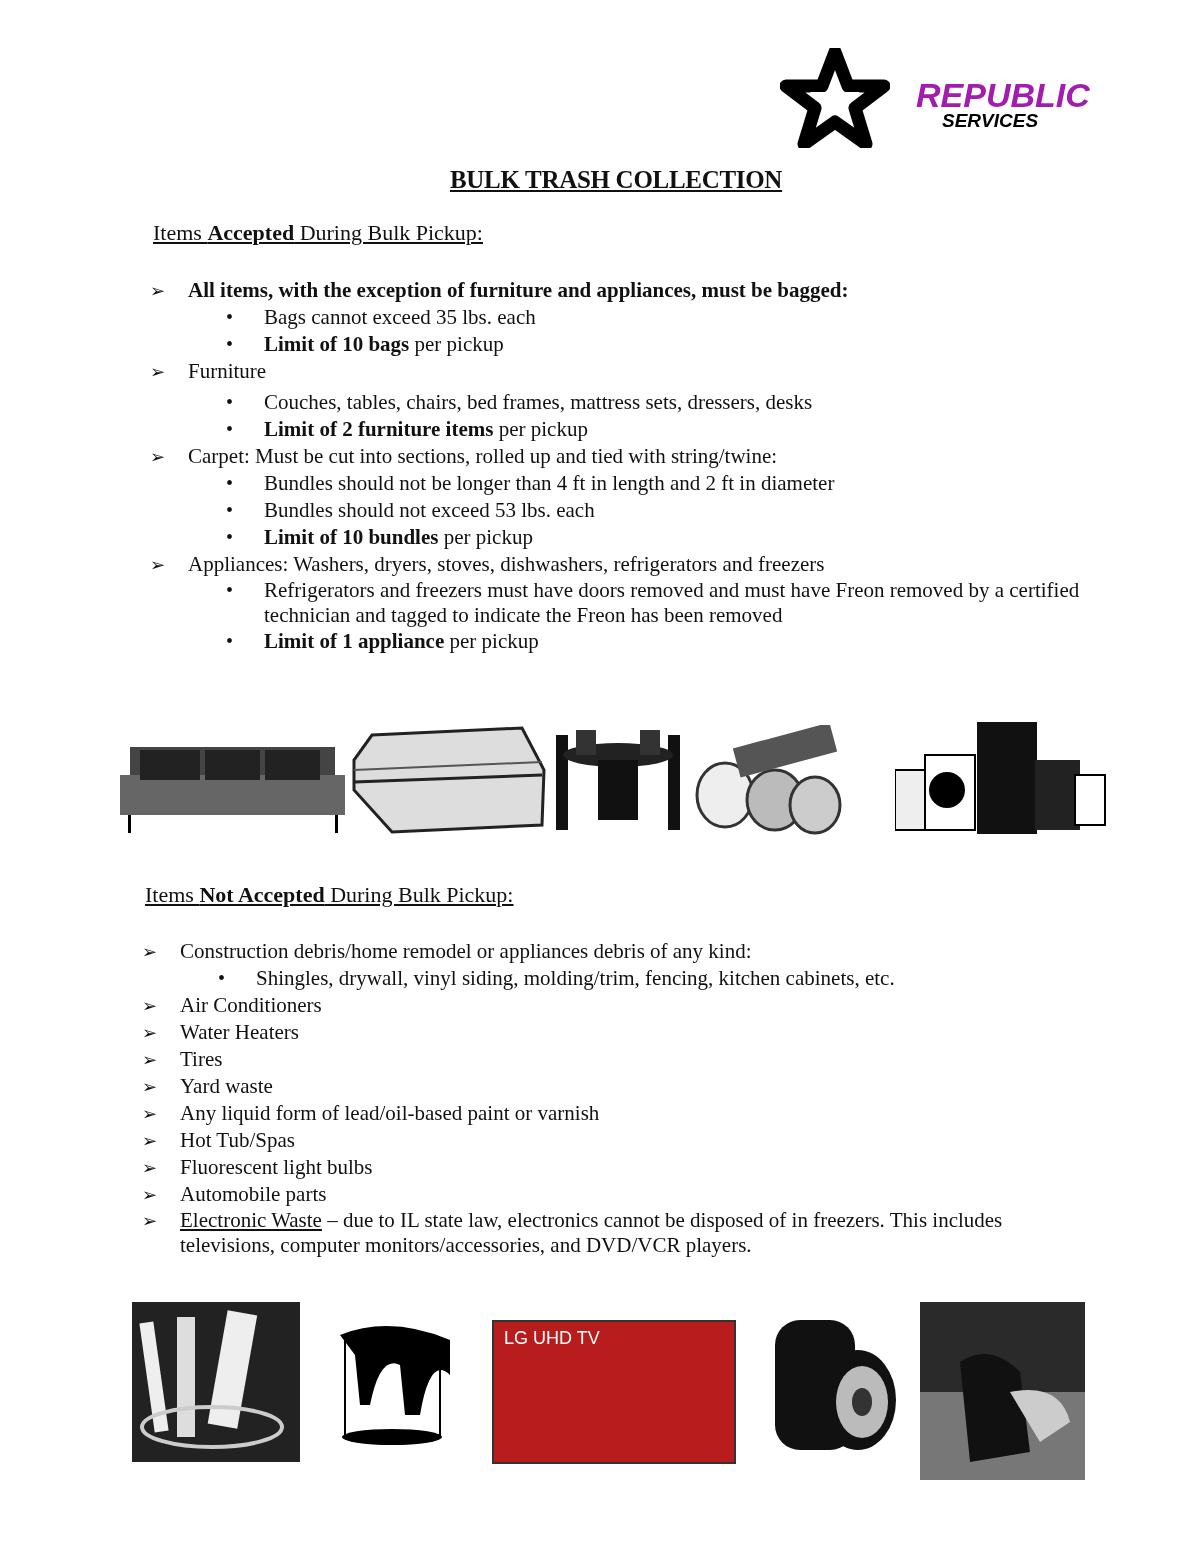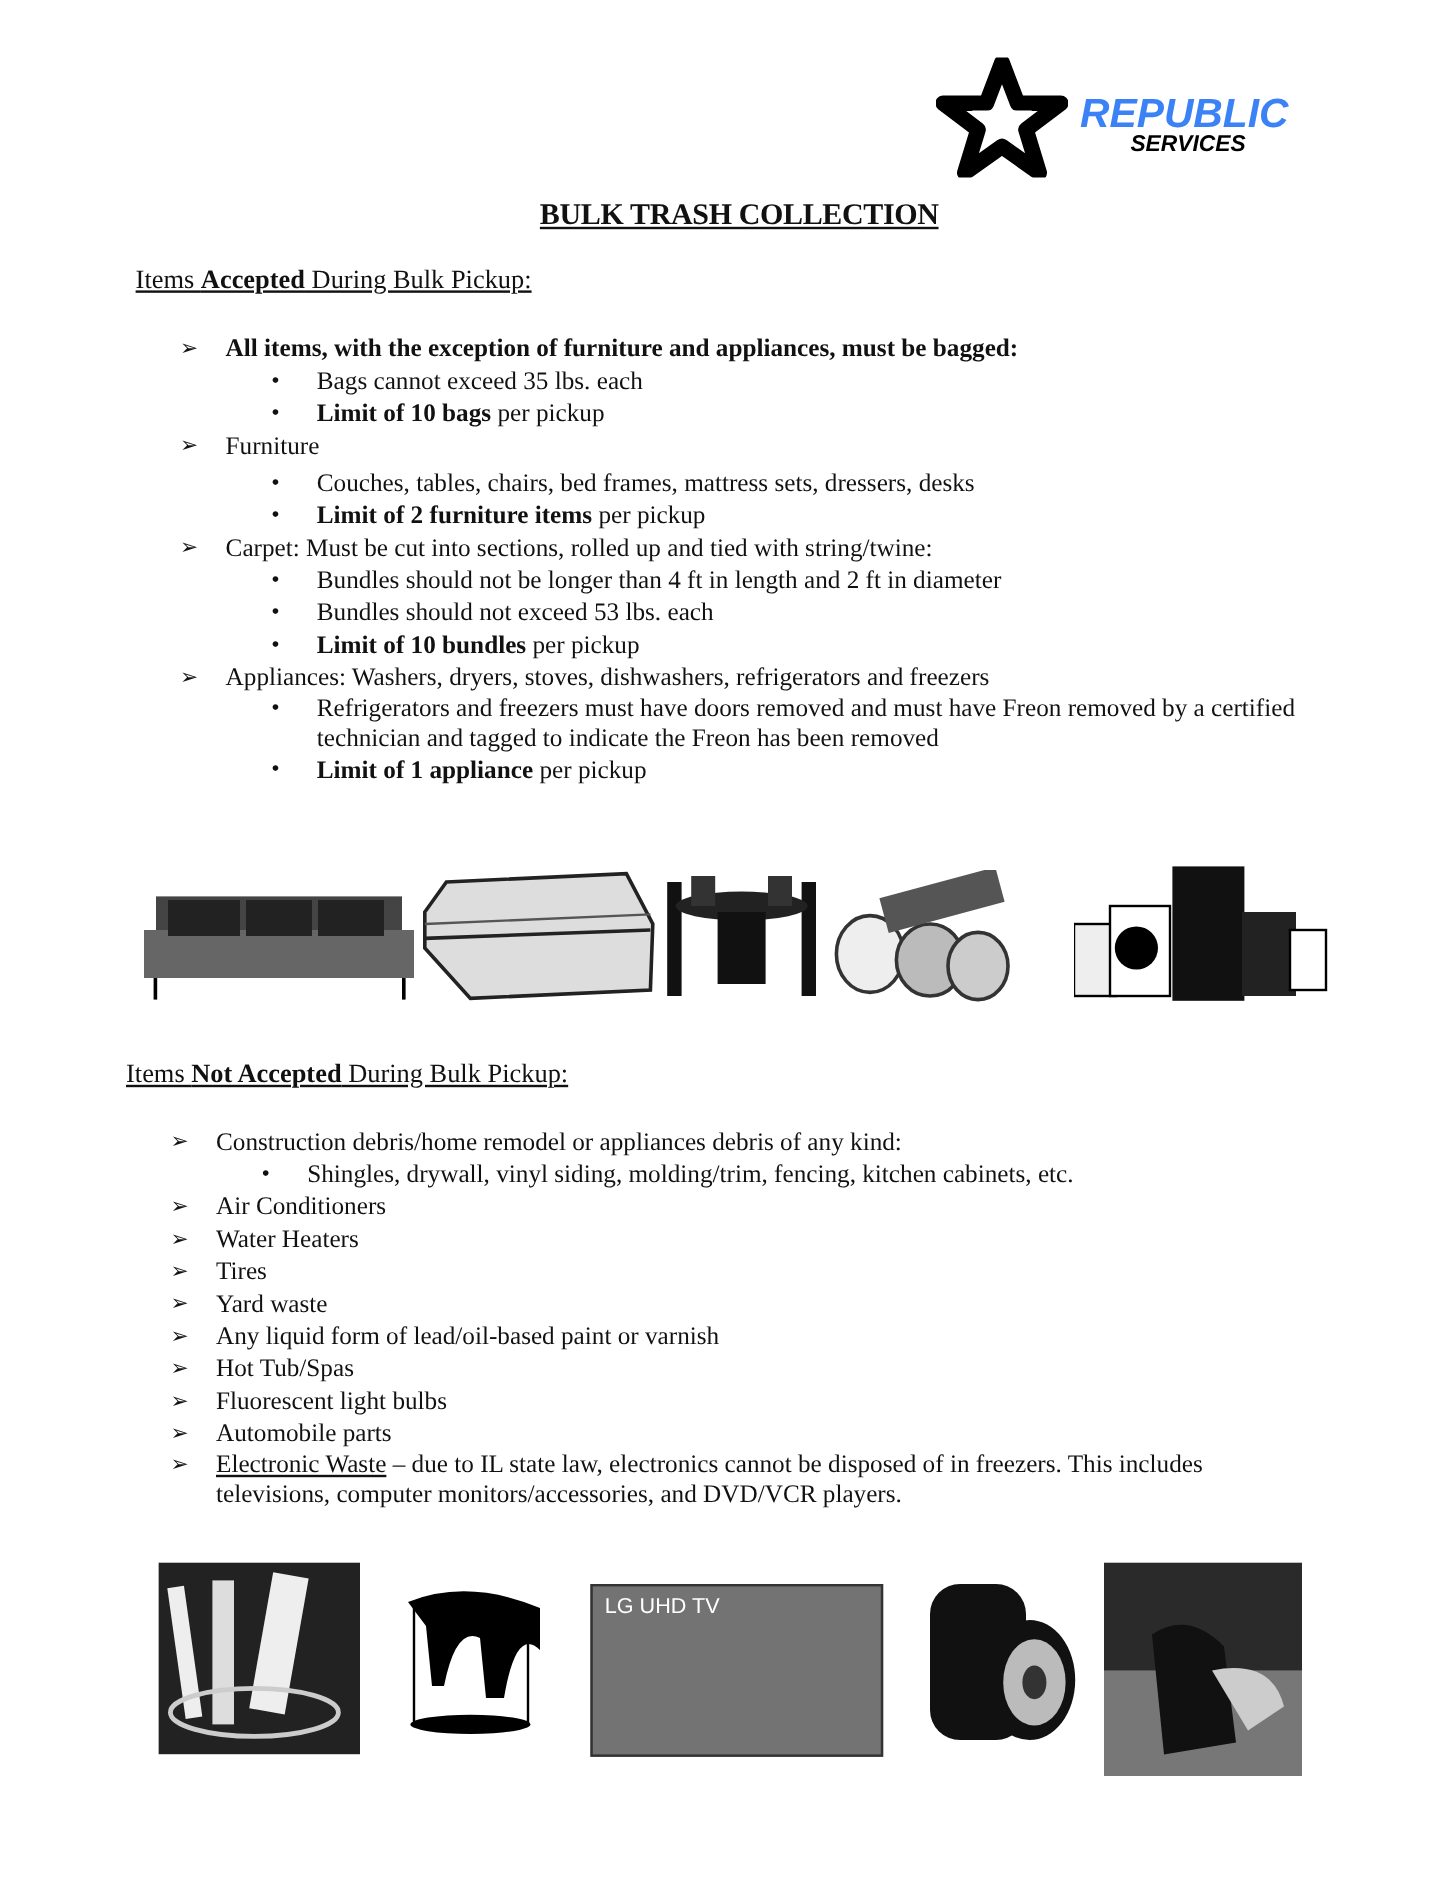--- a/index.html
+++ b/index.html
@@ -3,27 +3,27 @@
 <meta charset="utf-8">
 <style>
   html, body { margin: 0; padding: 0; background: #ffffff; }
   body {
     width: 1202px; height: 1564px; position: relative; overflow: hidden;
     font-family: "DejaVu Serif", "Liberation Serif", serif;
     color: #111;
   }
   .abs { position: absolute; }
   .logo { left: 780px; top: 48px; width: 330px; height: 100px; }
-  .logo-word { position: absolute; left: 120px; top: 28px; font-family: "Liberation Sans", sans-serif;
-    font-weight: bold; font-style: italic; font-size: 34px; letter-spacing: 0px; color: #3b82f6; }
+  .logo-word { position: absolute; left: 136px; top: 28px; font-family: "Liberation Sans", sans-serif;
+    font-weight: bold; font-style: italic; font-size: 34px; letter-spacing: 0px; color: #a21caf; }
   .logo-sub { position: absolute; left: 162px; top: 62px; font-family: "Liberation Sans", sans-serif;
     font-weight: bold; font-style: italic; font-size: 19px; color: #000; }
   .title { left: 0; width: 1232px; top: 166px; text-align: center; font-weight: bold;
     font-size: 25px; font-family: "Liberation Serif", serif; text-decoration: underline; letter-spacing: -0.3px; }
-  .section-head { font-size: 22px; text-decoration: underline; font-family: "Liberation Serif", serif; }
+  .section-head { font-size: 22px; text-decoration: underline; font-family: "Liberation Serif", serif; margin-left: 40px; }
   .section-head b { font-weight: bold; }
   .list { font-family: "Liberation Serif", serif; font-size: 21px; line-height: 27px; }
   .l1 { position: relative; padding-left: 38px; }
   .l1::before { content: "\27A2"; position: absolute; left: 0; top: 0; font-size: 18px; font-family: "DejaVu Sans", sans-serif; }
   .l2 { position: relative; padding-left: 38px; margin-left: 76px; }
   .l2::before { content: "\2022"; position: absolute; left: 0; top: 0; font-size: 20px; }
   .bold { font-weight: bold; }
   .ul { text-decoration: underline; }
 </style>
 </head>
@@ -123,21 +123,21 @@
     <rect x="15" y="20" width="14" height="110" fill="#eee" transform="rotate(-8 22 75)"></rect>
     <rect x="45" y="15" width="18" height="120" fill="#ddd"></rect>
     <rect x="85" y="10" width="30" height="115" fill="#eee" transform="rotate(10 100 70)"></rect>
     <ellipse cx="80" cy="125" rx="70" ry="20" fill="none" stroke="#ccc" stroke-width="4"></ellipse>
   </svg>
   <svg style="position:absolute;left:180px;top:15px" width="170" height="140">
     <rect x="35" y="25" width="95" height="95" fill="#fff" stroke="#000" stroke-width="2"></rect>
     <path d="M30 20 Q80 0 140 25 L140 60 Q120 40 110 100 L95 100 L90 50 Q70 40 60 90 L50 90 L45 40 Z" fill="#000"></path>
     <ellipse cx="82" cy="122" rx="50" ry="8" fill="#000"></ellipse>
   </svg>
-  <div style="position:absolute;left:362px;top:20px;width:240px;height:140px;background:#737373;border:2px solid #333;">
+  <div style="position:absolute;left:362px;top:20px;width:240px;height:140px;background:#b91c1c;border:2px solid #333;">
     <div style="position:absolute;left:10px;top:6px;color:#fff;font-family:'Liberation Sans',sans-serif;font-size:18px;">LG UHD TV</div>
   </div>
   <svg style="position:absolute;left:640px;top:15px" width="130" height="145">
     <rect x="5" y="5" width="80" height="130" rx="25" fill="#111"></rect>
     <ellipse cx="88" cy="85" rx="38" ry="50" fill="#111"></ellipse>
     <ellipse cx="92" cy="87" rx="26" ry="36" fill="#bbb"></ellipse>
     <ellipse cx="92" cy="87" rx="10" ry="14" fill="#333"></ellipse>
   </svg>
   <svg style="position:absolute;left:790px;top:2px" width="165" height="178">
     <rect width="165" height="178" fill="#2a2a2a"></rect>

